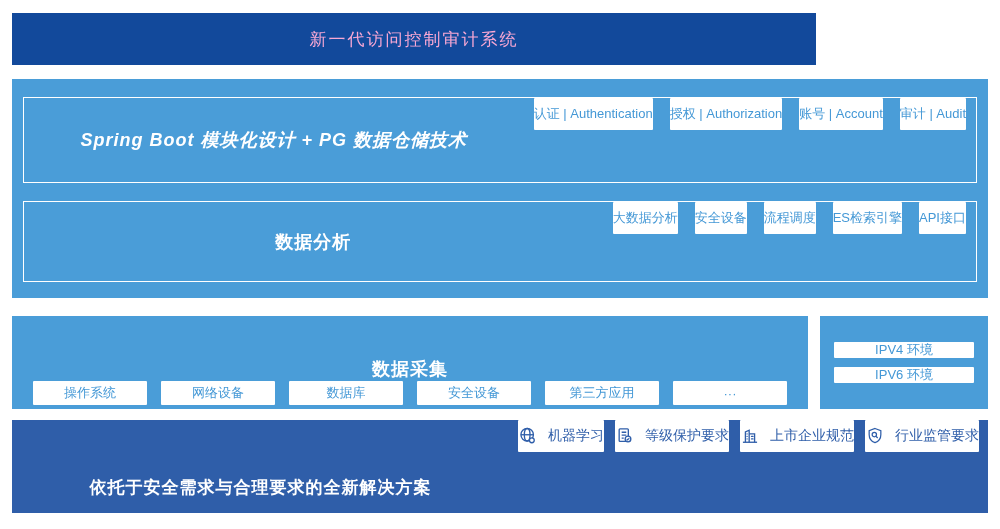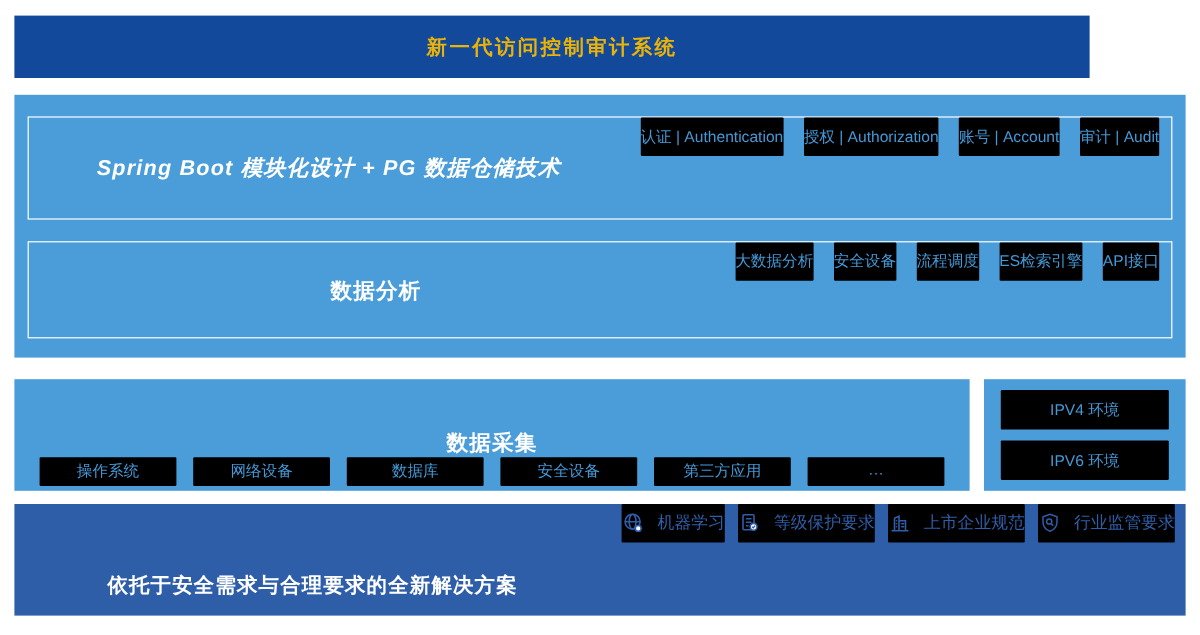--- a/index.html
+++ b/index.html
@@ -12,24 +12,24 @@
   *{box-sizing:border-box;}
   html,body{margin:0;padding:0;}
   body{
     width:1000px;height:529px;background:#ffffff;position:relative;
     font-family:"Liberation Sans","DejaVu Sans",sans-serif;
   }
   .canvas{position:absolute;inset:0;background:#ffffff;overflow:hidden;}
 
   
   .banner{
-    position:absolute;left:12px;top:13px;width:896px;height:52px;
-    background:var(--banner-bg);color:#eab308;
+    position:absolute;left:12px;top:13px;width:804px;height:52px;
+    background:var(--banner-bg);color:#f9a8d4;
     display:flex;align-items:center;justify-content:center;
-    font-size:17px;font-weight:bold;letter-spacing:2px;
+    font-size:17px;font-weight:normal;letter-spacing:2px;
   }
 
   
   .platform{
     position:absolute;left:12px;top:79px;width:976px;height:219px;
     background:var(--light-bg);
     padding:18px 11px 16px;
     display:flex;flex-direction:column;gap:18px;
   }
   .framed{
@@ -39,21 +39,21 @@
   .framed-modules{height:88px;}
   .framed-analysis{height:82px;}
   .frame-title{
     flex:1;display:flex;align-items:center;justify-content:center;
     color:#ffffff;font-size:18px;font-weight:bold;letter-spacing:1px;
   }
   .frame-title.italic{font-style:italic;}
 
   .row{display:flex;gap:17px;padding:0 10px 13px;}
   .chip{
-    flex:1;height:32px;background:#000000;border-radius:1px;
+    flex:1;height:32px;background:#ffffff;border-radius:1px;
     display:flex;align-items:center;justify-content:center;
     color:var(--chip-text-light);font-size:13px;white-space:nowrap;
   }
 
   
   .collection{
     position:absolute;left:12px;top:316px;width:796px;height:93px;
     background:var(--light-bg);
     display:flex;flex-direction:column;
   }
@@ -63,21 +63,21 @@
   }
   .collection .row{padding:0 21px 18px;gap:14px;}
   .collection .chip{height:24px;}
 
   
   .env{
     position:absolute;left:820px;top:316px;width:168px;height:93px;
     background:var(--light-bg);
     display:flex;flex-direction:column;align-items:center;justify-content:center;gap:9px;
   }
-  .env .chip{flex:none;width:140px;height:33px;}
+  .env .chip{flex:none;width:140px;height:16px;}
 
   
   .solution{
     position:absolute;left:12px;top:420px;width:976px;height:93px;
     background:var(--dark-bg);
     display:flex;flex-direction:row;
   }
   .solution .sec-title{font-size:17px;}
   .solution .row{padding:0 9px 18px;gap:11px;}
   .solution .chip{

